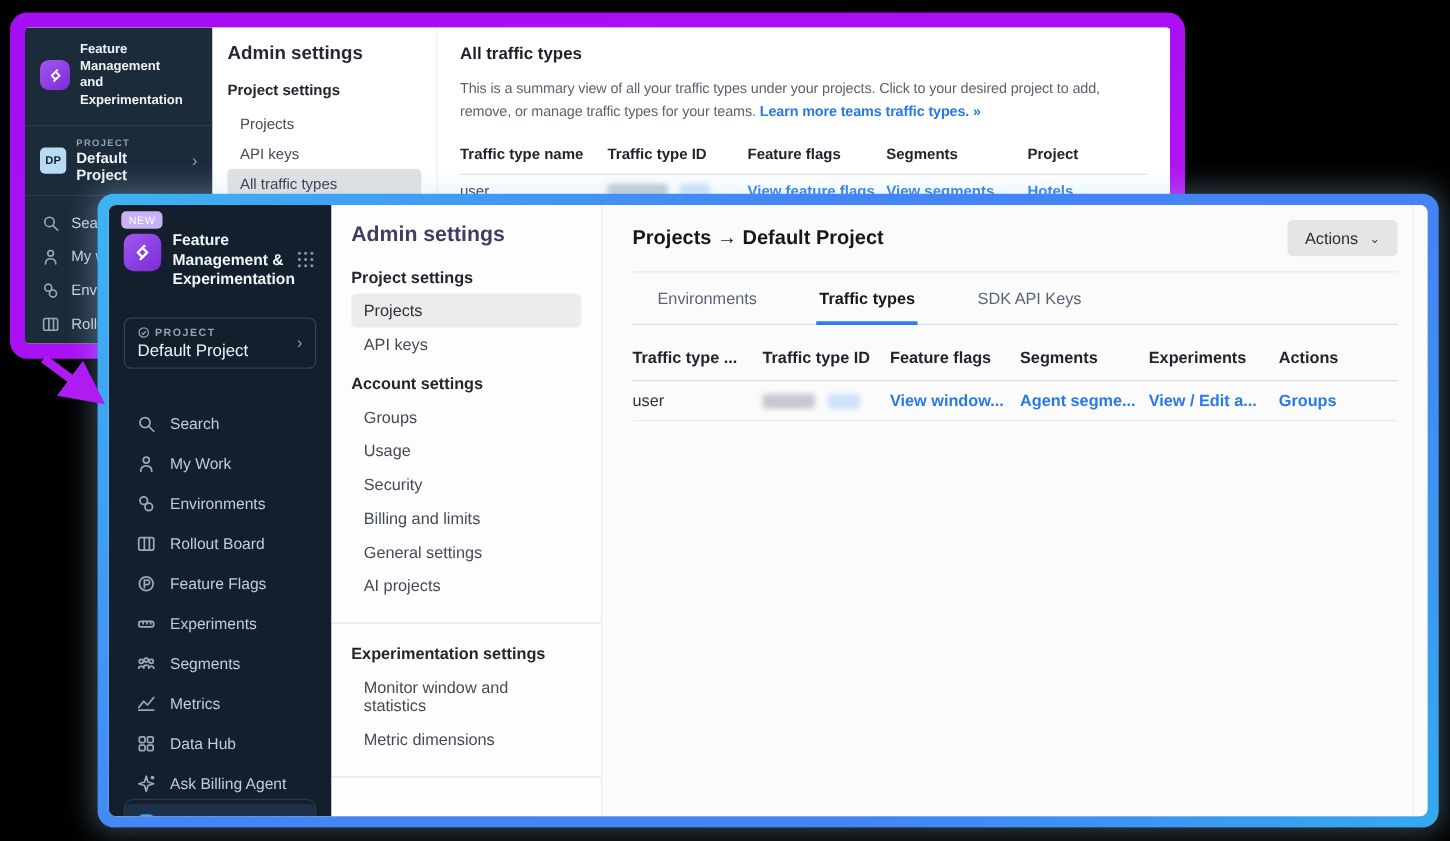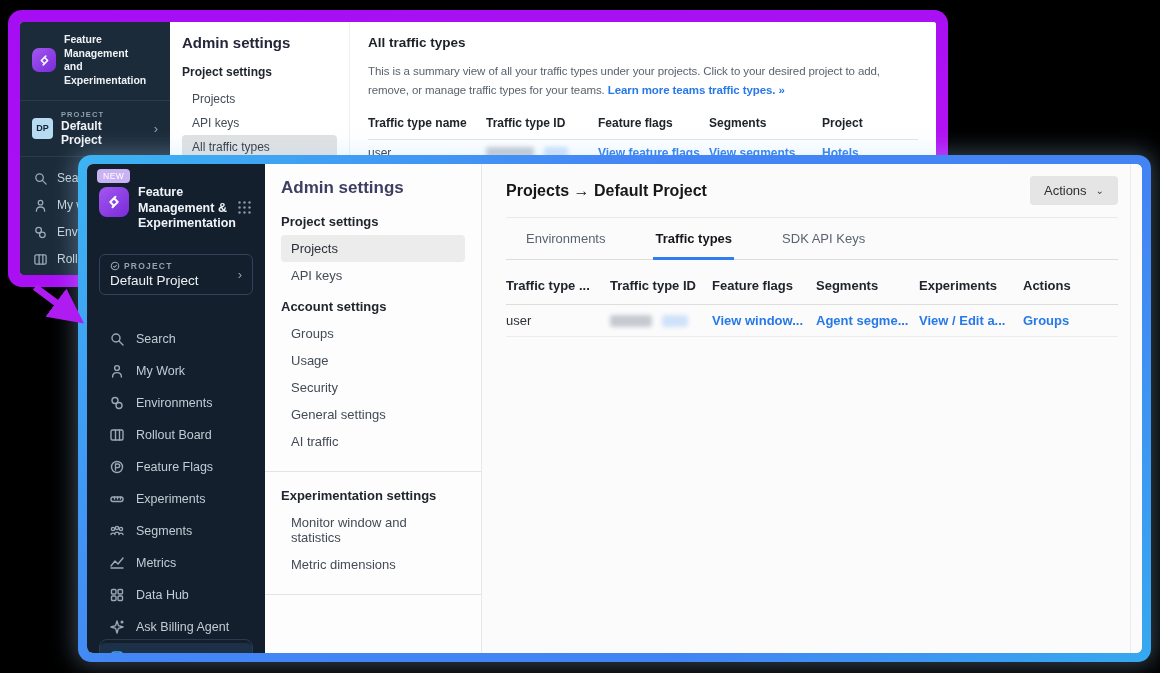--- a/index.html
+++ b/index.html
@@ -403,22 +403,23 @@
         <div class="f-admin-title">Admin settings</div>
 
         <div class="f-admin-section first">Project settings</div>
         <div class="f-admin-item selected">Projects</div>
         <div class="f-admin-item">API keys</div>
 
         <div class="f-admin-section">Account settings</div>
         <div class="f-admin-item">Groups</div>
         <div class="f-admin-item">Usage</div>
         <div class="f-admin-item">Security</div>
+        <div class="f-admin-item">Billing and limits</div>
         <div class="f-admin-item">General settings</div>
-        <div class="f-admin-item">AI traffic</div>
+        <div class="f-admin-item">AI projects</div>
 
         <div class="f-admin-div"></div>
         <div class="f-admin-section">Experimentation settings</div>
         <div class="f-admin-item">Monitor window and statistics</div>
         <div class="f-admin-item">Metric dimensions</div>
 
         <div class="f-admin-div"></div>
 
       </nav>
 

